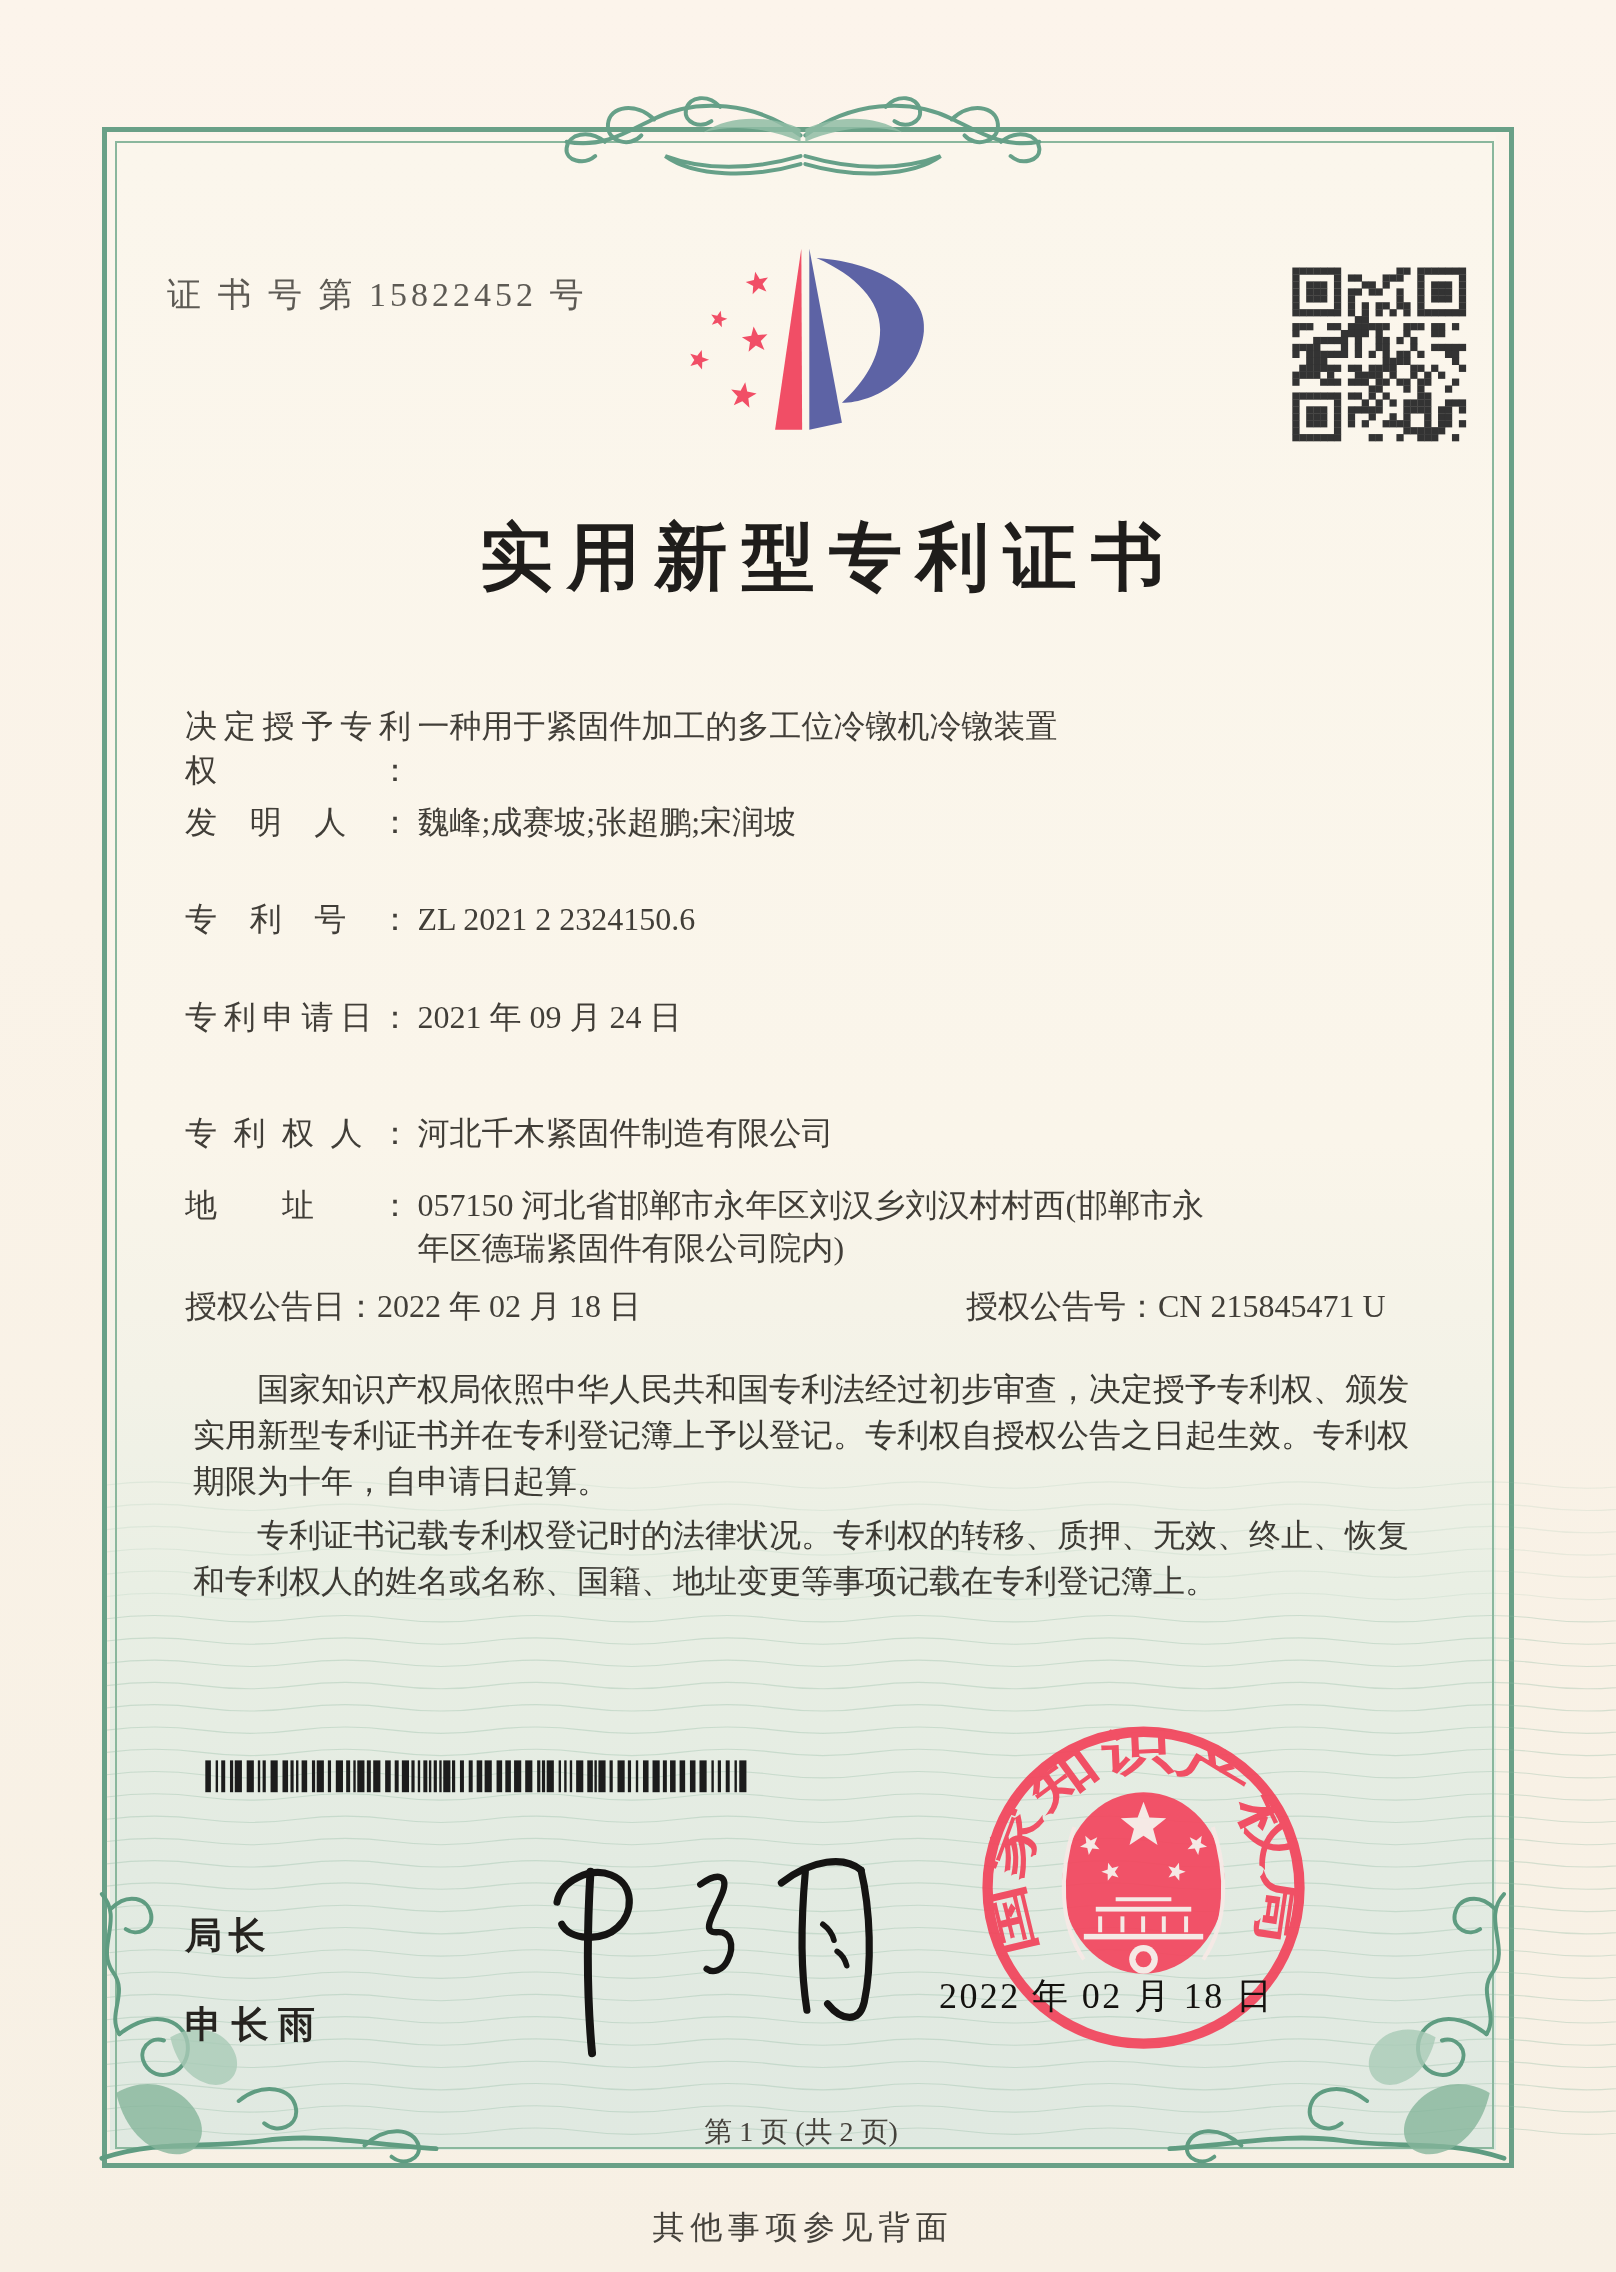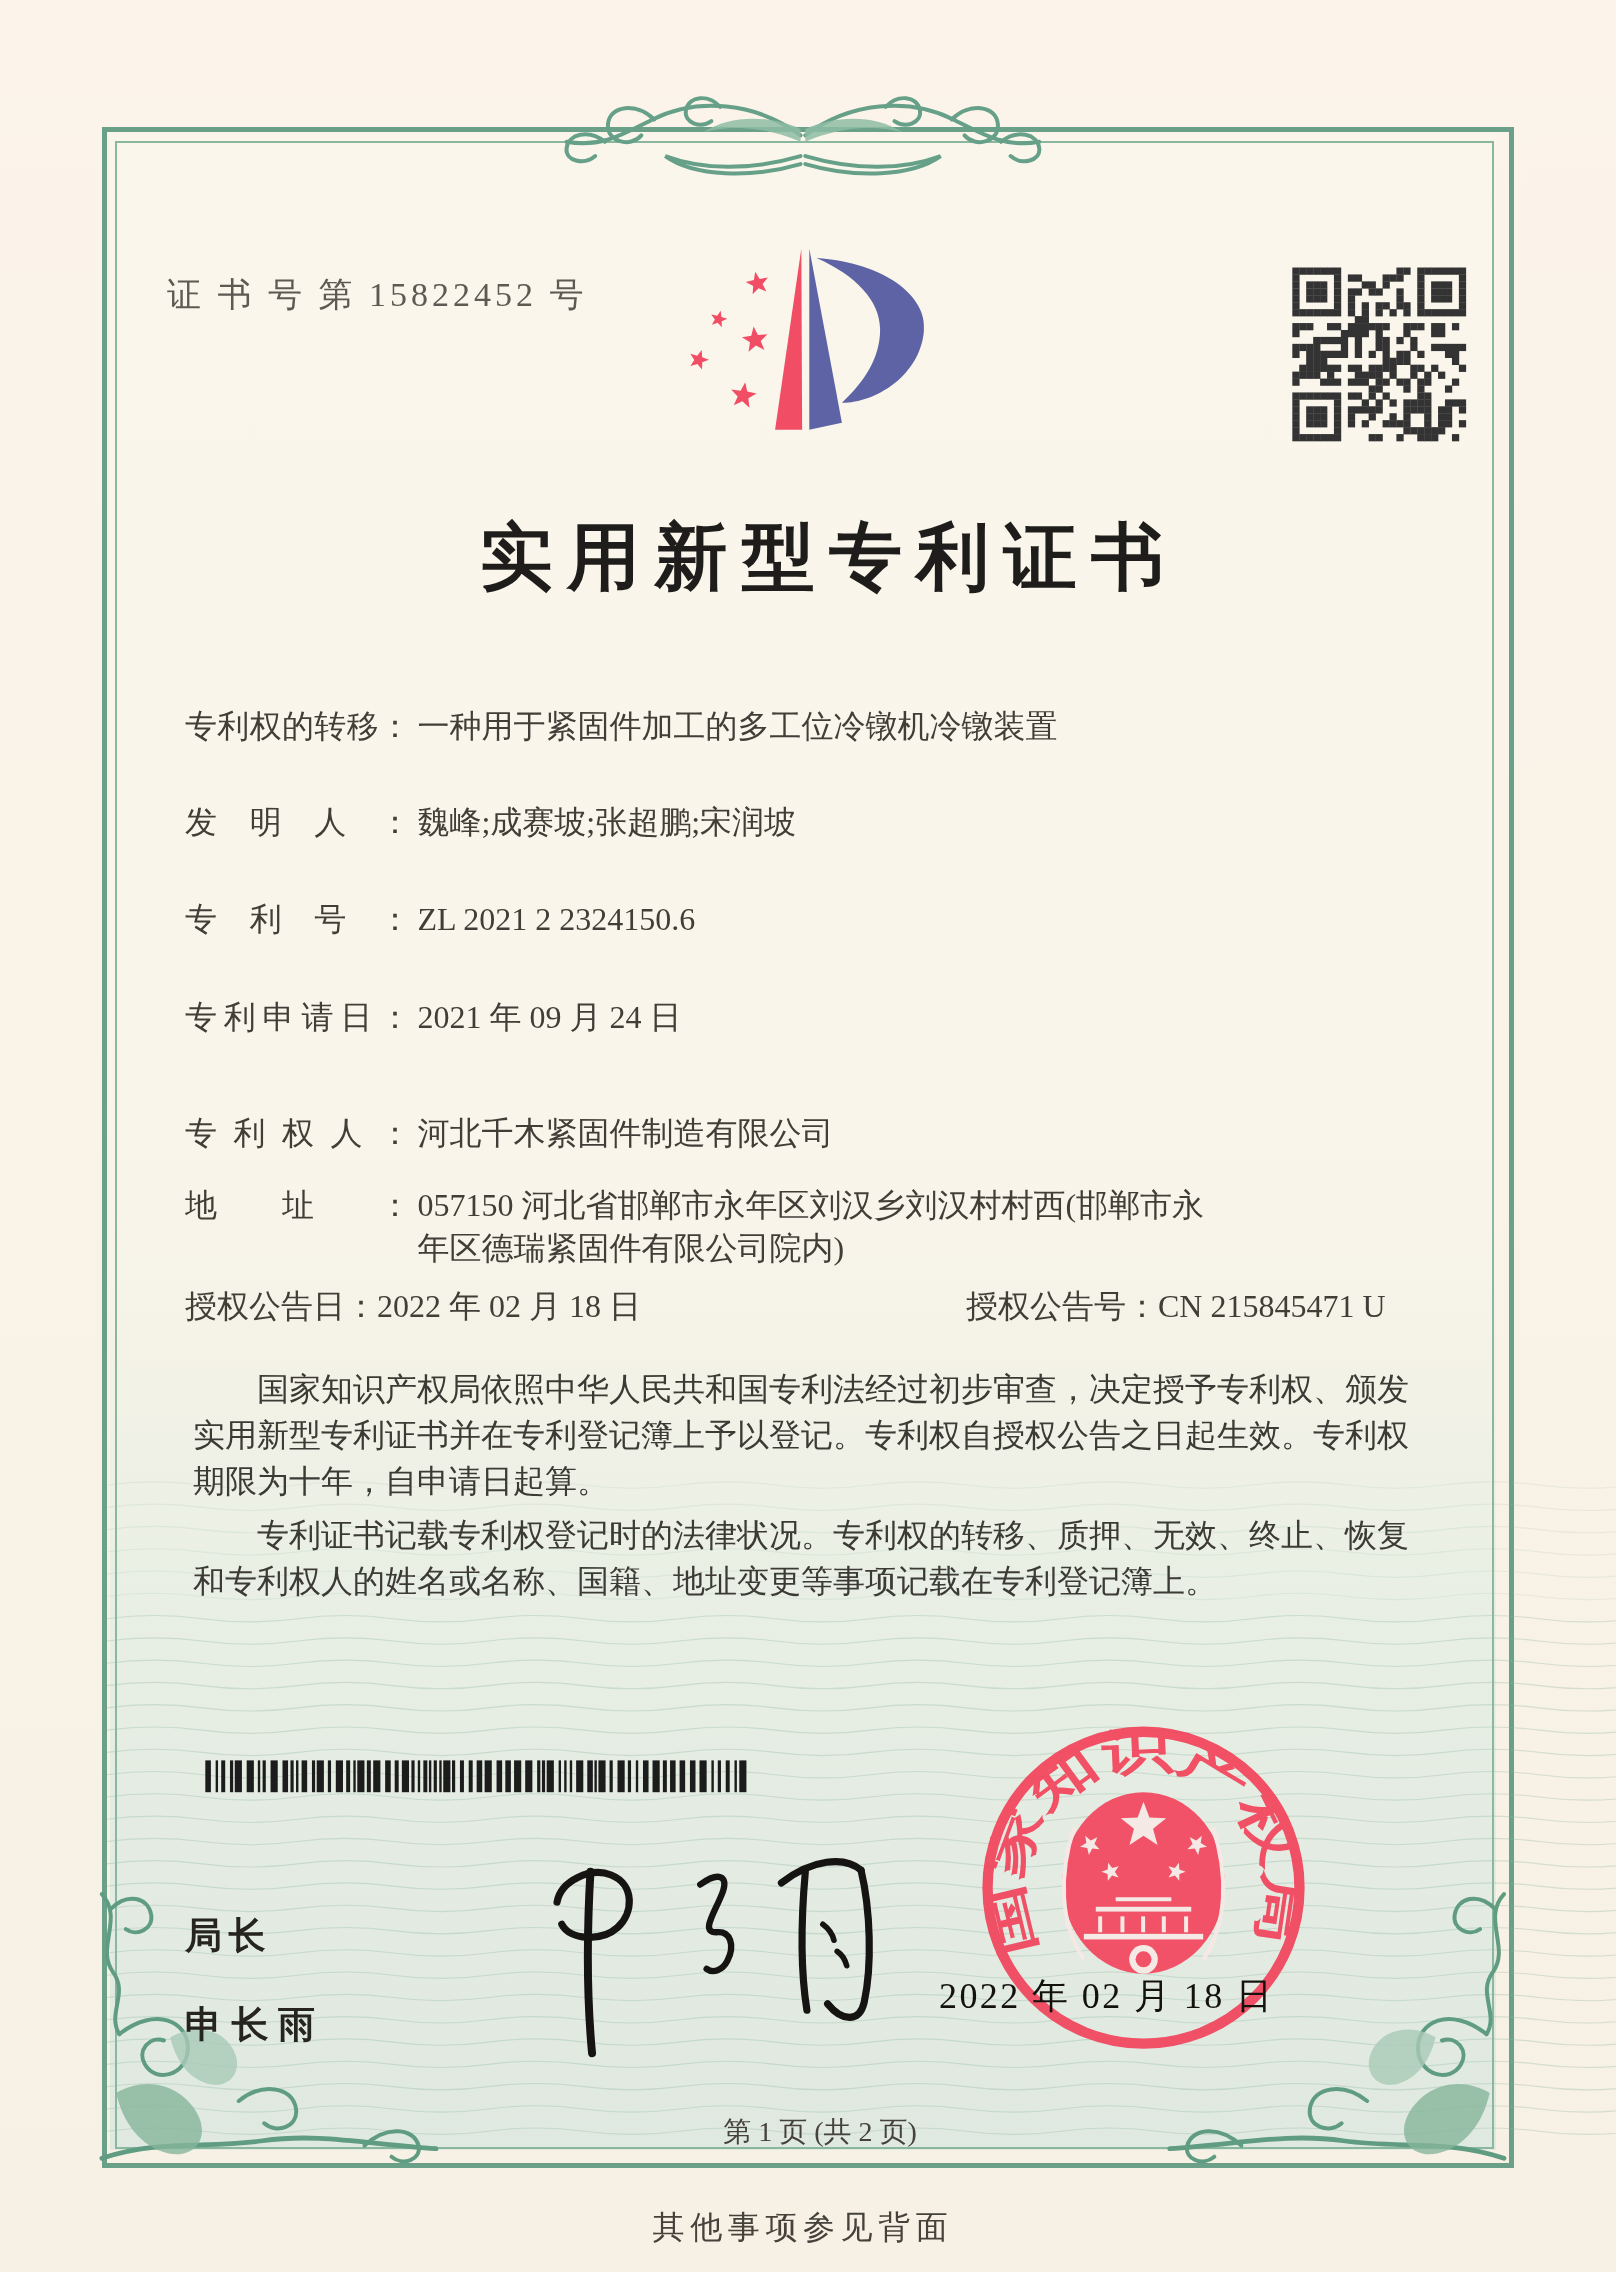--- a/index.html
+++ b/index.html
@@ -19,21 +19,21 @@
   .row{left:185px;width:1305px;font-size:32px;color:#413e38;}
   .lab{display:inline-block;width:226px;text-align:justify;text-align-last:justify;vertical-align:top;}
   .val{display:inline-block;max-width:804px;vertical-align:top;margin-left:6.4px;line-height:43px;}
   .grant2{position:absolute;left:781px;top:0;}
   .paras{left:185px;top:1358px;width:1256px;font-size:32px;line-height:46px;color:#3c3a34;}
   .paras p{margin:8px;text-indent:2em;}
   .paras p + p{margin-top:6.4px;}
   .signer-title{left:185px;top:1911px;font-size:37px;font-weight:bold;letter-spacing:6.4px;color:#262420;}
   .signer-name{left:185px;top:2000px;font-size:37px;font-weight:bold;letter-spacing:9.5px;color:#262420;}
   .seal-date{left:939px;top:1972px;width:398px;font-size:36px;letter-spacing:2.4px;color:#14120f;}
-  .page-num{left:119px;top:2113px;width:1402px;text-align:center;font-size:28px;color:#45423c;}
+  .page-num{left:100px;top:2113px;width:1402px;text-align:center;font-size:28px;color:#45423c;}
   .back-note{left:102px;top:2206px;width:1402px;text-align:center;font-size:32px;letter-spacing:5.6px;color:#45423c;}
 </style>
 </head>
 <body>
 
 <div class="page" style="--border-green: #69a087; --border-green-light: #8ab79d;">
 
   <div class="inner-bg"></div>
   <div class="border outer"></div>
   <div class="border inner"></div>
@@ -538,21 +538,21 @@
       <path d="M1034,2418 C1042,2424 1046,2430 1048,2438" stroke-width="7"></path>
       <path d="M1052,2452 C1058,2456 1062,2462 1064,2470" stroke-width="7"></path>
     </g>
   </svg>
 
   <div class="abs cert-no">证 书 号 第 15822452 号</div>
 
   <div class="abs title">实用新型专利证书</div>
 
   <div class="abs row" style="top:705px">
-    <span class="lab">专利权的转移：</span><span class="val">一种用于紧固件加工的多工位冷镦机冷镦装置</span>
+    <span class="lab">决定授予专利权：</span><span class="val">一种用于紧固件加工的多工位冷镦机冷镦装置</span>
   </div>
   <div class="abs row" style="top:801px">
     <span class="lab">发明人：</span><span class="val">魏峰;成赛坡;张超鹏;宋润坡</span>
   </div>
   <div class="abs row" style="top:898px">
     <span class="lab">专利号：</span><span class="val">ZL 2021 2 2324150.6</span>
   </div>
   <div class="abs row" style="top:996px">
     <span class="lab">专利申请日：</span><span class="val">2021 年 09 月 24 日</span>
   </div>

